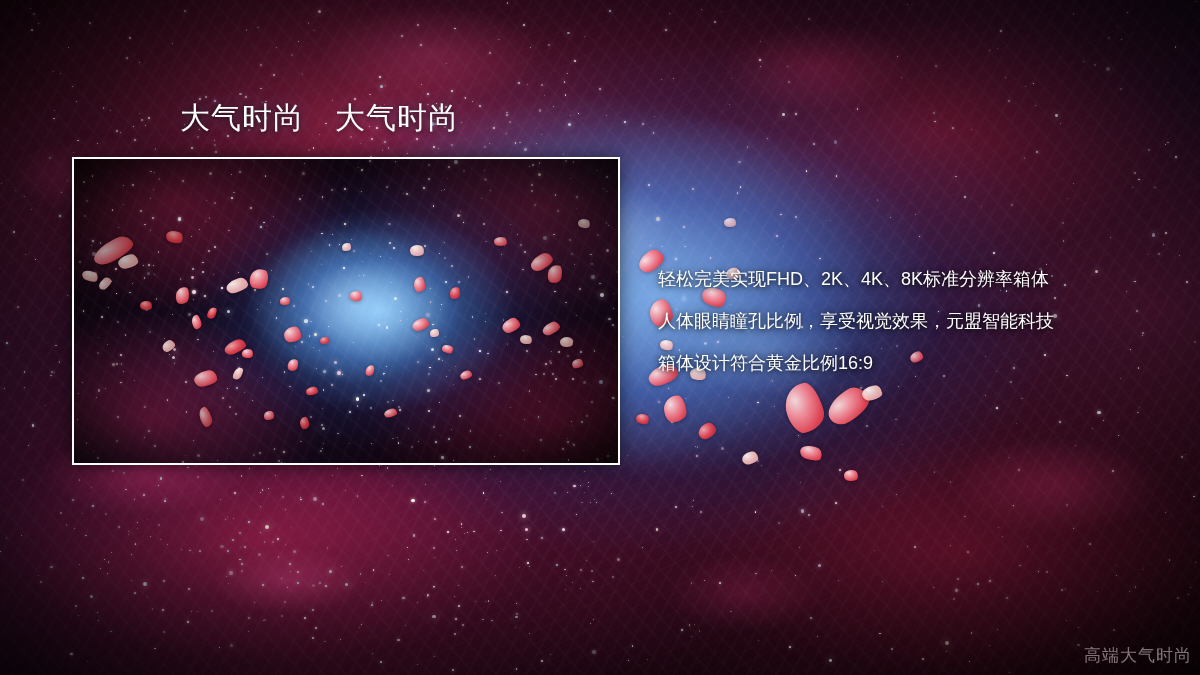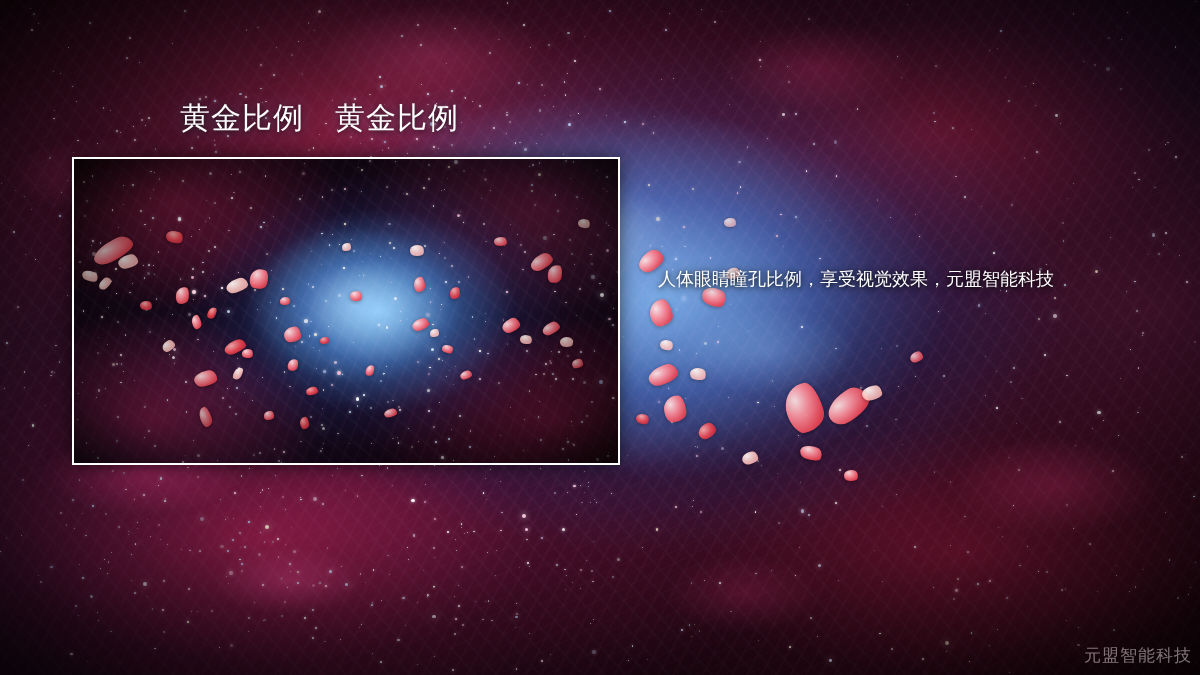--- a/index.html
+++ b/index.html
@@ -1294,21 +1294,21 @@
       <i style="left: 370.8px; top: 137.9px; width: 1.8px; height: 1.8px; background: rgb(255, 217, 230); opacity: 0.78;"></i>
       <i style="left: 310.7px; top: 208.7px; width: 1.3px; height: 1.3px; background: rgb(191, 212, 255); opacity: 0.55;"></i>
       <i style="left: 399.9px; top: 182.6px; width: 1px; height: 1px; background: rgb(255, 194, 221); opacity: 0.69;"></i>
       <i style="left: 694.1px; top: 624.1px; width: 1px; height: 1px; background: rgb(223, 233, 255); opacity: 0.46;"></i>
       <i style="left: 137.7px; top: 462.9px; width: 1.7px; height: 1.7px; background: rgb(255, 255, 255); opacity: 0.62;"></i>
       <i style="left: 279.2px; top: 300.1px; width: 1.7px; height: 1.7px; background: rgb(207, 224, 255); opacity: 0.53;"></i>
       <i style="left: 491px; top: 619.6px; width: 1.5px; height: 1.5px; background: rgb(255, 194, 221); opacity: 0.65;"></i>
     </div>
   <div class="nebula-layer neb-vignette"></div>
 
-  <div class="title">黄金比例　黄金比例</div>
+  <div class="title">大气时尚　大气时尚</div>
 
   <div class="frame">
     <div class="frame-inner">
       <div class="pic-neb"></div>
       <div class="pic-wisp"></div>
       <div class="stars" id="panel-stars">
           <i style="left: 128.3px; top: 103.1px; width: 1.4px; height: 1.4px; background: rgb(191, 212, 255); opacity: 0.81;"></i>
           <i style="left: 75px; top: 171.8px; width: 1.9px; height: 1.9px; background: rgb(255, 194, 221); opacity: 0.38;"></i>
           <i style="left: 451.9px; top: 191.4px; width: 2px; height: 2px; background: rgb(255, 255, 255); opacity: 0.64;"></i>
           <i style="left: 80.3px; top: 12.5px; width: 1px; height: 1px; background: rgb(207, 224, 255); opacity: 0.95;"></i>
@@ -1793,18 +1793,20 @@
       <div class="petal" style="left: 826px; top: 392px; width: 44px; height: 28px; transform: rotate(-34deg); opacity: 0.96;"></div>
       <div class="petal pale" style="left: 862px; top: 386px; width: 20px; height: 14px; transform: rotate(-10deg); opacity: 0.96;"></div>
       <div class="petal" style="left: 800px; top: 446px; width: 22px; height: 14px; transform: rotate(18deg); opacity: 0.96;"></div>
       <div class="petal pale" style="left: 742px; top: 452px; width: 16px; height: 12px; transform: rotate(-12deg); opacity: 0.96;"></div>
       <div class="petal" style="left: 844px; top: 470px; width: 14px; height: 11px; transform: rotate(8deg); opacity: 0.96;"></div>
       <div class="petal pale" style="left: 724px; top: 218px; width: 12px; height: 9px; transform: rotate(6deg); opacity: 0.8;"></div>
       <div class="petal" style="left: 910px; top: 352px; width: 13px; height: 10px; transform: rotate(-18deg); opacity: 0.85;"></div>
     </div>
 
   <div class="body-text">
+    <div class="body-line">轻松完美实现FHD、2K、4K、8K标准分辨率箱体</div>
     <div class="body-line">人体眼睛瞳孔比例，享受视觉效果，元盟智能科技</div>
+    <div class="body-line">箱体设计符合黄金比例16:9</div>
   </div>
 
-  <div class="watermark">元盟智能科技</div>
+  <div class="watermark">高端大气时尚</div>
 
 </div>
 
 </body></html>

